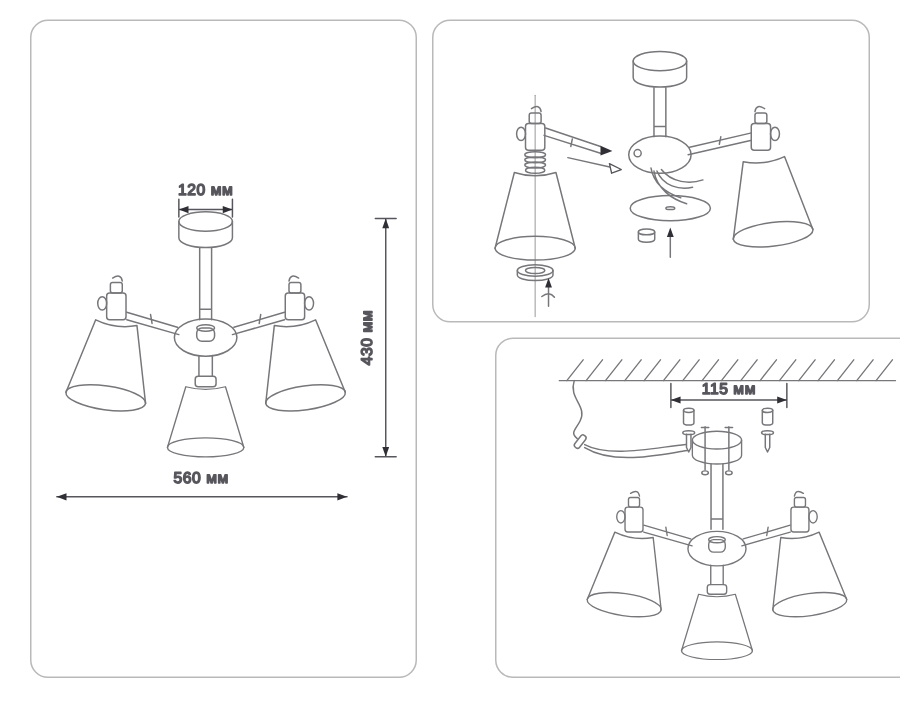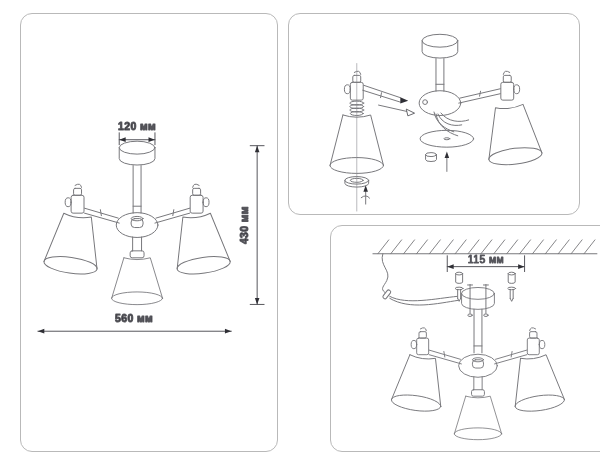--- a/index.html
+++ b/index.html
@@ -4,21 +4,21 @@
 <style>
   html,body{margin:0;padding:0;}
   body{
     width:600px;height:467px;position:relative;background:#ffffff;
     font-family:"Liberation Sans",sans-serif;overflow:hidden;
   }
   .panel{
     position:absolute;background:#ffffff;border:1px solid #b9b9b9;
     border-radius:12px;box-sizing:border-box;overflow:hidden;
   }
-  .panel-front{left:20px;top:13px;width:258px;height:439px;font-weight:bold;}
+  .panel-front{left:20px;top:13px;width:258px;height:439px;}
   .panel-assembly{left:288px;top:13px;width:292px;height:202px;}
   .panel-install{left:288px;top:225px;width:292px;height:227px;margin-left:42px;}
   .panel svg{position:absolute;left:0;top:0;width:100%;height:100%;}
   svg *{stroke:#77777b;stroke-width:1;fill:none;stroke-linecap:round;stroke-linejoin:round;}
   svg .dim, svg .dim *{stroke:#56565c;}
   svg .arr{fill:#2f2f35;stroke:none;}
   svg .open-arr{fill:#ffffff;stroke:#56565c;stroke-width:0.9;}
   svg .thin{stroke:#a8a8ab;stroke-width:0.8;}
   svg .hatch{stroke:#77777b;stroke-width:0.9;}
   svg text{

